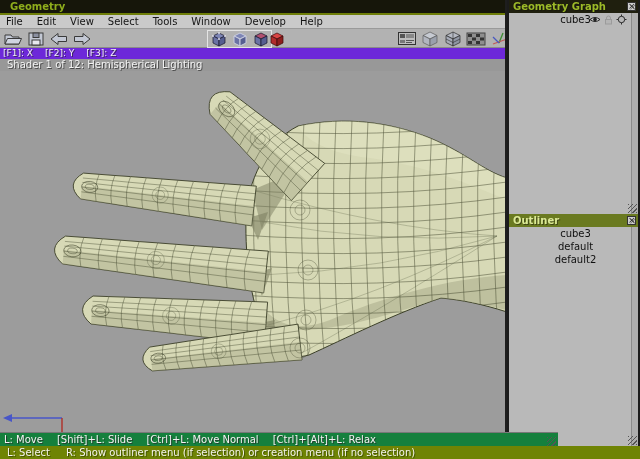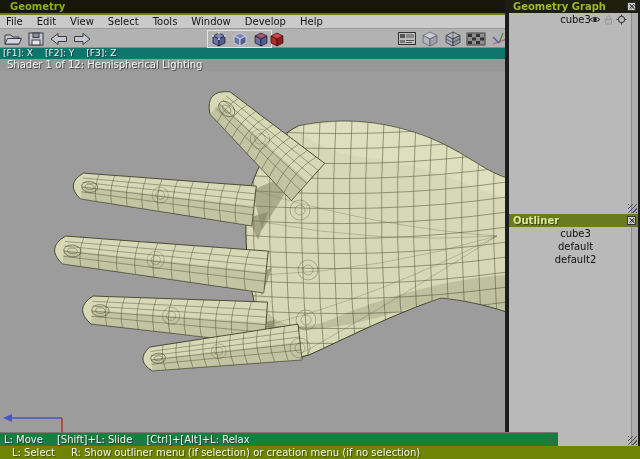--- a/index.html
+++ b/index.html
@@ -18,21 +18,21 @@
   .toolbar{position:absolute;left:0;top:28px;width:510px;height:20px;background:#b2b2b2;
     border-top:1px solid #9a9a9a;border-bottom:1px solid #8a8a8a;}
   .tgroup{position:absolute;top:1px;display:flex;align-items:center;gap:2px;}
   .tbtn{border:none;background:transparent;padding:0;margin:0;width:21px;height:17px;
     display:flex;align-items:center;justify-content:center;}
   .mode-group{position:absolute;left:207px;top:1px;display:flex;border:1px solid #e4e4e4;height:18px;align-items:center;}
   .body-btn{position:absolute;left:266px;top:2px;}
 
   
   .viewport{position:absolute;left:0;top:48px;width:507px;height:384px;background:#9c9c9c;z-index:1;}
-  .info1{position:absolute;left:0;top:0;width:100%;height:11px;background:#0f766e;
+  .info1{position:absolute;left:0;top:0;width:100%;height:11px;background:#6d28d9;
     color:#f2f2f2;font-size:9px;line-height:11px;padding-left:3px;
     text-shadow:1px 1px 0 rgba(40,40,40,.7);display:flex;gap:12px;}
   .info2{position:absolute;left:0;top:11px;width:100%;height:12px;background:#989898;
     color:#f2f2f2;font-size:10px;line-height:12px;padding-left:7px;
     text-shadow:1px 1px 0 rgba(40,40,40,.7);}
   #hand-svg{position:absolute;left:0;top:0;}
   .vdivider{position:absolute;left:505px;top:0;width:2px;height:432px;background:#1e1e1e;z-index:2;}
 
   
   .panel{position:absolute;left:507px;width:133px;z-index:3;
@@ -57,21 +57,21 @@
     font-size:10px;color:#101010;flex-direction:column;}
   .row .lbl{margin-left:4px;}
   .row-icons{position:absolute;right:11px;top:1px;display:flex;gap:3px;align-items:center;}
 
   
   .statusbar{position:absolute;left:0;top:432px;width:558px;height:16px;background:#15803d;
     border-top:1px solid #787878;z-index:5;color:#f2f2f2;font-size:10px;line-height:13px;
     text-shadow:1px 1px 0 rgba(40,40,40,.7);display:flex;gap:14px;padding-left:4px;}
   .statusbar .grip{right:2px;bottom:2px;}
   .hintbar{position:absolute;left:0;top:446px;width:640px;height:13px;background:#6f8404;
-    color:#f4f4ec;font-size:10px;line-height:13px;padding-left:12px;
+    color:#f4f4ec;font-size:10px;line-height:13px;padding-left:7px;
     text-shadow:1px 1px 0 rgba(40,50,0,.6);display:flex;gap:16px;z-index:6;}
 </style>
 </head>
 <body>
 
 <div id="screen">
 
   <div class="titlebar">
     <span>Geometry</span>
   </div>
@@ -445,20 +445,21 @@
         <span class="lbl">default2</span>
       </div>
       <div class="scrollstrip"></div>
       <div class="grip"></div>
     </div>
   </div>
 
   <div class="statusbar">
     <span>L: Move</span>
     <span>[Shift]+L: Slide</span>
+    <span>[Ctrl]+L: Move Normal</span>
     <span>[Ctrl]+[Alt]+L: Relax</span>
     <div class="grip"></div>
   </div>
   <div class="hintbar">
     <span>L: Select</span>
     <span>R: Show outliner menu (if selection) or creation menu (if no selection)</span>
   </div>
 </div>
 
 </body></html>

